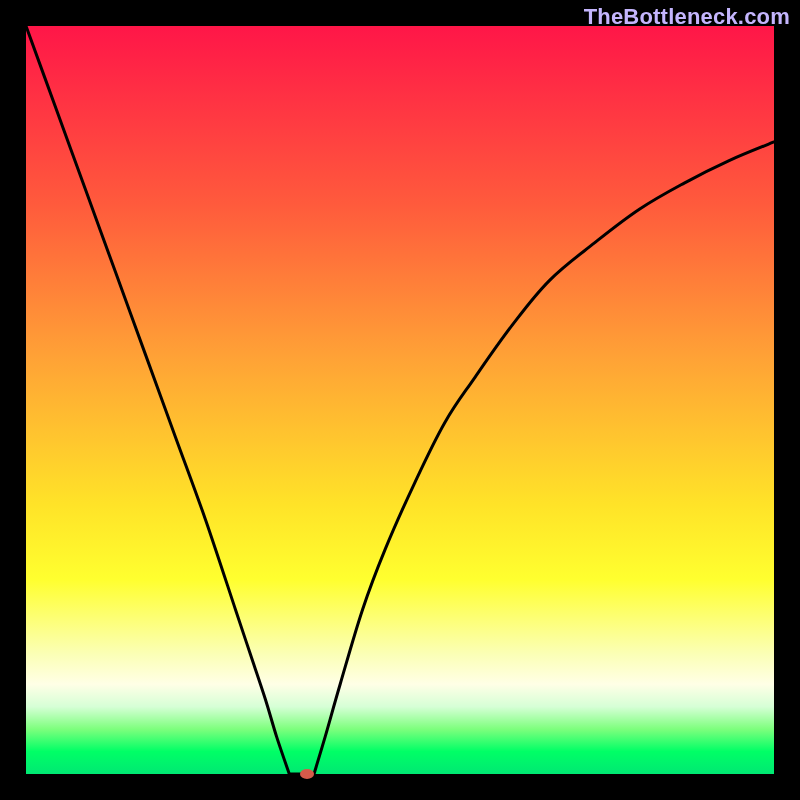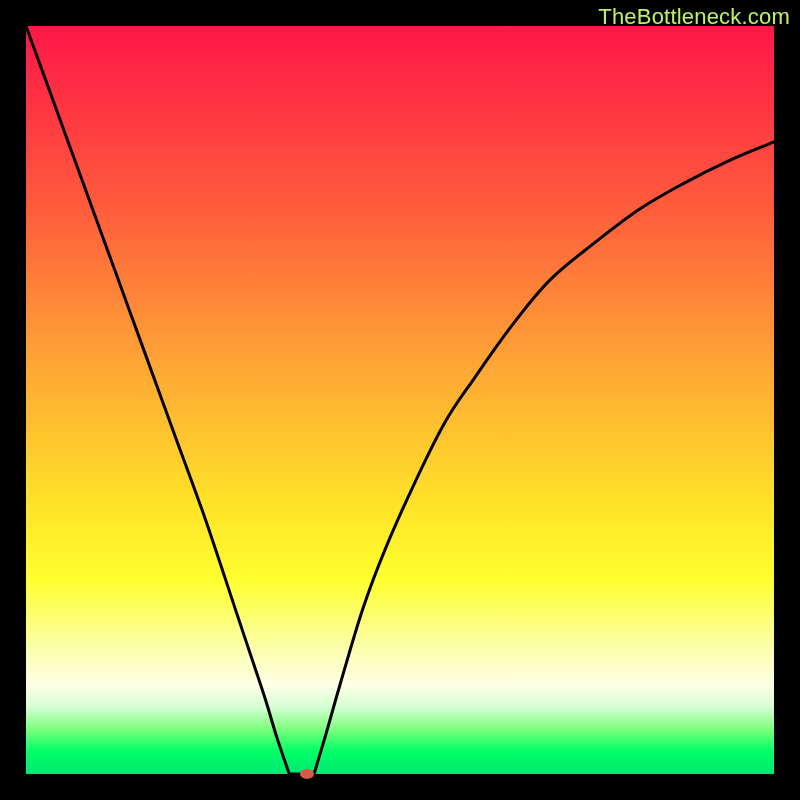--- a/index.html
+++ b/index.html
@@ -29,23 +29,23 @@
       #d6ffd6 91%,
       #7dff7d 94%,
       #00ff66 97%,
       #00e873 100%
     );
   }
   .watermark {
     position: absolute;
     top: 4px;
     right: 10px;
-    color: #bef264;
+    color: #c4b5fd;
     font-size: 22px;
-    font-weight: 400;
+    font-weight: 700;
     letter-spacing: 0.2px;
     user-select: none;
   }
   svg.plot {
     position: absolute;
     left: 0;
     top: 0;
     width: 748px;
     height: 748px;
     overflow: visible;

